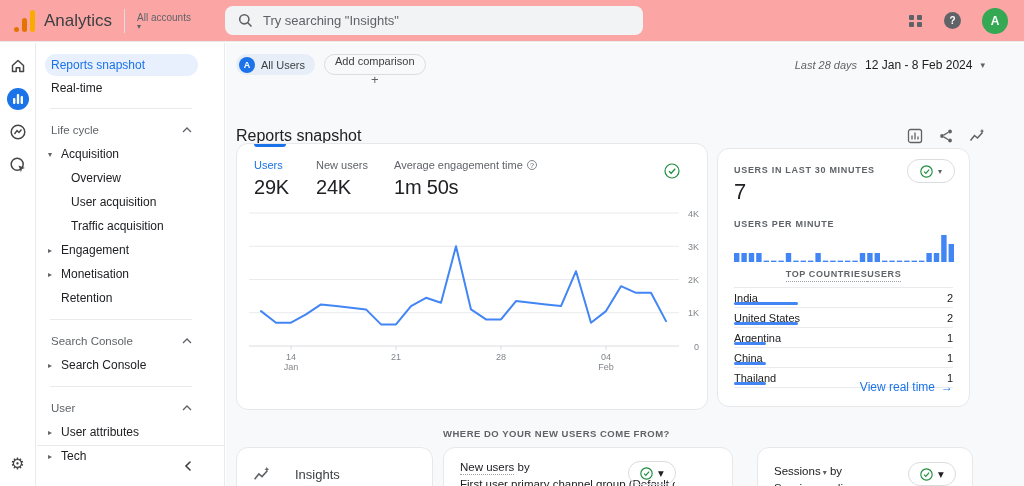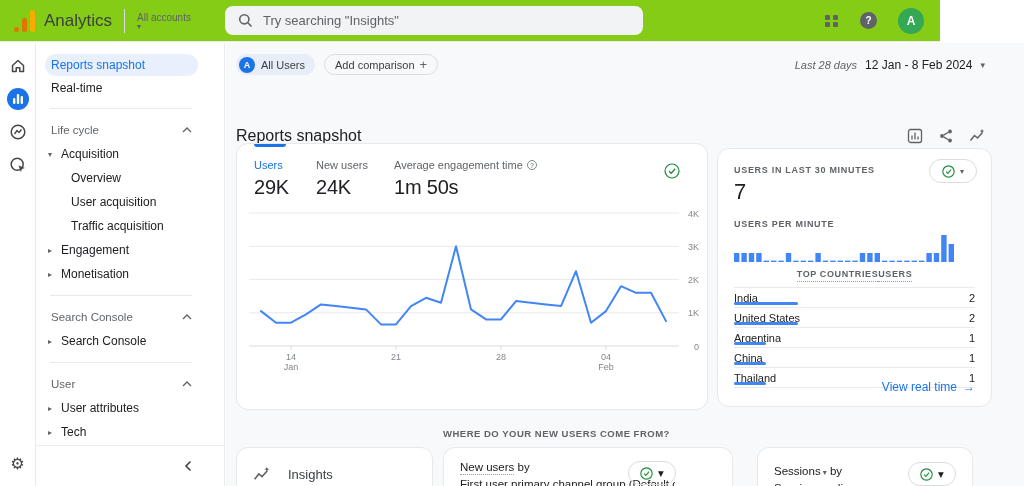--- a/index.html
+++ b/index.html
@@ -1,20 +1,20 @@
 <!DOCTYPE html>
 <html><head>
 <meta charset="utf-8">
 <style>
   html,body{margin:0;padding:0;width:1024px;height:486px;overflow:hidden;
     font-family:"Liberation Sans","DejaVu Sans",sans-serif;background:#fff;color:#202124;}
   .app{position:relative;width:1024px;height:486px;}
 
   
-  .hdr{position:absolute;left:0;top:0;width:940px;height:42px;background:#84cc16;
+  .hdr{position:absolute;left:0;top:0;width:1024px;height:42px;background:#fca5a5;
     border-bottom:1px solid #e8eaed;display:flex;align-items:center;padding-left:14px;box-sizing:border-box;z-index:5;}
   .logo{position:relative;width:21px;height:22px;flex:none;}
   .logo i{position:absolute;border-radius:2.5px;}
   .logo .l-dot{left:0;bottom:0;width:5px;height:5px;background:#e37400;}
   .logo .l-mid{left:8px;bottom:0;width:5px;height:14px;background:#e37400;}
   .logo .l-tall{left:16px;bottom:0;width:5px;height:22px;background:#f9ab00;}
   .app-title{font-size:17px;color:#3c4043;margin-left:9px;}
   .hdr-sep{width:1px;height:24px;background:#dadce0;margin:0 12px;}
   .acct{display:flex;flex-direction:column;align-items:flex-start;cursor:pointer;}
   .acct-label{font-size:10px;color:#5f6368;}
@@ -54,21 +54,21 @@
 
   
   .main{position:absolute;left:226px;top:43px;right:0;bottom:0;background:#f8f9fa;}
   .chips-row{position:absolute;left:10px;top:11px;right:39px;display:flex;align-items:center;}
   .chip-au{height:21px;border-radius:11px;background:#e8eef7;display:flex;align-items:center;
     gap:6px;padding:0 10px 0 3px;cursor:pointer;}
   .chip-au-badge{width:16px;height:16px;border-radius:50%;background:#1a73e8;color:#fff;font-size:9px;
     font-weight:bold;display:flex;align-items:center;justify-content:center;}
   .chip-au-label{font-size:11px;color:#3c4043;}
   .chip-add{margin-left:9px;height:21px;border-radius:11px;border:1px solid #dadce0;display:flex;
-    align-items:center;gap:5px;padding:0 10px;cursor:pointer;box-sizing:border-box;}
+    align-items:center;gap:5px;padding:0 10px;cursor:pointer;box-sizing:border-box;flex-direction:column;}
   .chip-add span{font-size:11px;color:#3c4043;font-weight:500;}
   .chip-add .plus{font-size:13px;font-weight:400;color:#5f6368;}
   .date-group{margin-left:auto;display:flex;align-items:center;gap:8px;cursor:pointer;}
   .date-label{font-size:11px;color:#5f6368;font-style:italic;}
   .date-value{font-size:12px;color:#202124;}
   .date-caret{font-size:9px;color:#5f6368;}
   .title-row{position:absolute;left:10px;top:84px;right:39px;display:flex;align-items:center;}
   .page-title{font-size:16px;font-weight:400;color:#202124;margin:0;}
   .title-icons{margin-left:auto;display:flex;align-items:center;gap:15px;}
   .title-icons>span{cursor:pointer;display:flex;}
@@ -82,21 +82,21 @@
   .metric:nth-child(2){width:78px;}
   .metric:nth-child(3){width:160px;}
   .metric-label{font-size:11px;color:#5f6368;display:flex;align-items:center;gap:4px;margin-bottom:5px;}
   .metric.active .metric-label{color:#1a73e8;}
   .metric-value{font-size:20px;color:#202124;letter-spacing:-0.2px;}
   .help-icon{width:10px;height:10px;border:1px solid #80868b;border-radius:50%;color:#5f6368;
     font-size:7px;line-height:9px;text-align:center;display:inline-block;box-sizing:border-box;cursor:pointer;}
   .card-check{position:absolute;right:27px;top:19px;}
   #main-chart{position:absolute;left:12px;top:60px;}
 
-  .rt-card{left:491px;top:105px;width:275px;height:259px;}
+  .rt-card{left:491px;top:105px;width:253px;height:259px;}
   .rt-title{position:absolute;left:16px;top:16px;font-size:9px;font-weight:bold;color:#5f6368;letter-spacing:0.7px;}
   .rt-pill{position:absolute;right:14px;top:10px;width:46px;height:22px;border:1px solid #dadce0;border-radius:12px;
     display:flex;align-items:center;justify-content:center;gap:5px;cursor:pointer;}
   .rt-pill .pill-caret{font-size:8px;color:#5f6368;}
   .rt-value{position:absolute;left:16px;top:30px;font-size:22px;color:#202124;}
   .rt-pm-label{position:absolute;left:16px;top:70px;font-size:9px;font-weight:bold;color:#5f6368;letter-spacing:0.7px;text-align:center;}
   #pm-chart{position:absolute;left:16px;top:82px;}
   .rt-table{position:absolute;left:16px;right:16px;top:120px;}
   .rt-thead{display:flex;justify-content:center;padding-bottom:5px;border-bottom:1px solid #e8eaed;}
   .rt-th{font-size:9px;font-weight:bold;color:#5f6368;letter-spacing:0.6px;
@@ -104,21 +104,21 @@
   .country-row{position:relative;height:19px;display:flex;align-items:center;justify-content:space-between;
     border-bottom:1px solid #e8eaed;font-size:11px;color:#202124;}
   .c-bar{position:absolute;left:0;bottom:2px;height:3px;background:#4285f4;border-radius:1.5px;}
   .rt-link{position:absolute;right:16px;bottom:12px;display:flex;align-items:center;gap:6px;
     font-size:12px;color:#1a73e8;cursor:pointer;}
 
   .section-header{position:absolute;font-size:9.5px;font-weight:bold;color:#5f6368;letter-spacing:0.5px;}
   .sh-newusers{left:217px;top:385px;}
   .sh-campaigns{left:540px;top:385px;}
   .insights-card{left:10px;top:404px;width:197px;height:90px;padding:18px 16px;}
-  .insights-inner{display:flex;align-items:center;gap:18px;font-size:13px;color:#3c4043;}
+  .insights-inner{display:flex;align-items:center;gap:25px;font-size:13px;color:#3c4043;}
   .nu-card{left:217px;top:404px;width:290px;height:90px;padding:13px 16px;font-size:11.5px;color:#202124;}
   .camp-card{left:531px;top:404px;width:216px;height:90px;padding:17px 16px;font-size:11.5px;color:#202124;}
   .dotted-u{border-bottom:1px dotted #9aa0a6;padding-bottom:1px;}
   .dim-line{margin-top:5px;white-space:nowrap;overflow:hidden;max-width:215px;}
   .sel-caret{font-size:8px;color:#5f6368;margin-left:2px;}
   .mini-pill{position:absolute;width:46px;height:22px;border:1px solid #dadce0;border-radius:12px;
     display:flex;align-items:center;justify-content:center;gap:5px;cursor:pointer;}
   .nu-pill{right:56px;top:13px;}
   .camp-pill{right:16px;top:14px;}
 </style>
@@ -214,20 +214,24 @@
         <div class="nav-row child">
           <span>Traffic acquisition</span>
         </div>
         <div class="nav-row">
           <span class="caret">▸</span>
           <span>Engagement</span>
         </div>
         <div class="nav-row">
           <span class="caret">▸</span>
           <span>Monetisation</span>
+        </div>
+        <div class="nav-row">
+          <span class="caret"></span>
+          <span>Retention</span>
         </div>
         <div class="sb-divider"></div>
         <div class="section-hdr">
           <span>Search Console</span>
           <svg width="10" height="6" viewBox="0 0 10 6">
             <path d="M1 5 L5 1 L9 5" fill="none" stroke="#5f6368" stroke-width="1.3"></path>
           </svg>
         </div>
         <div class="nav-row">
           <span class="caret">▸</span>

